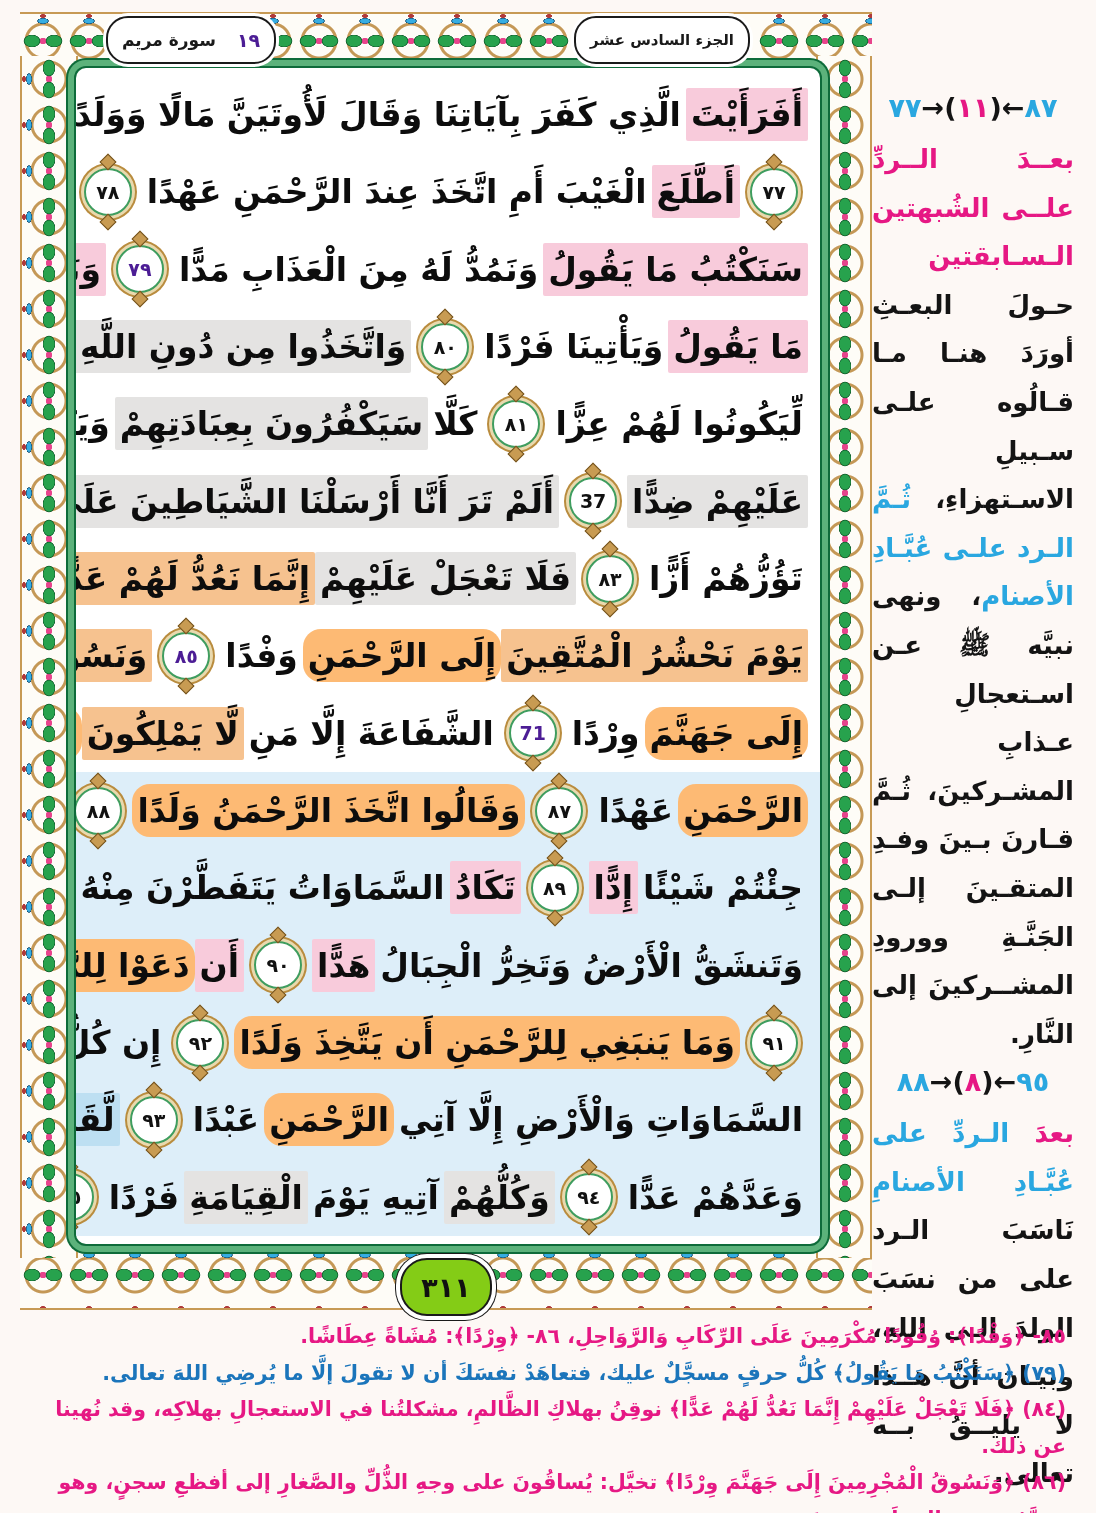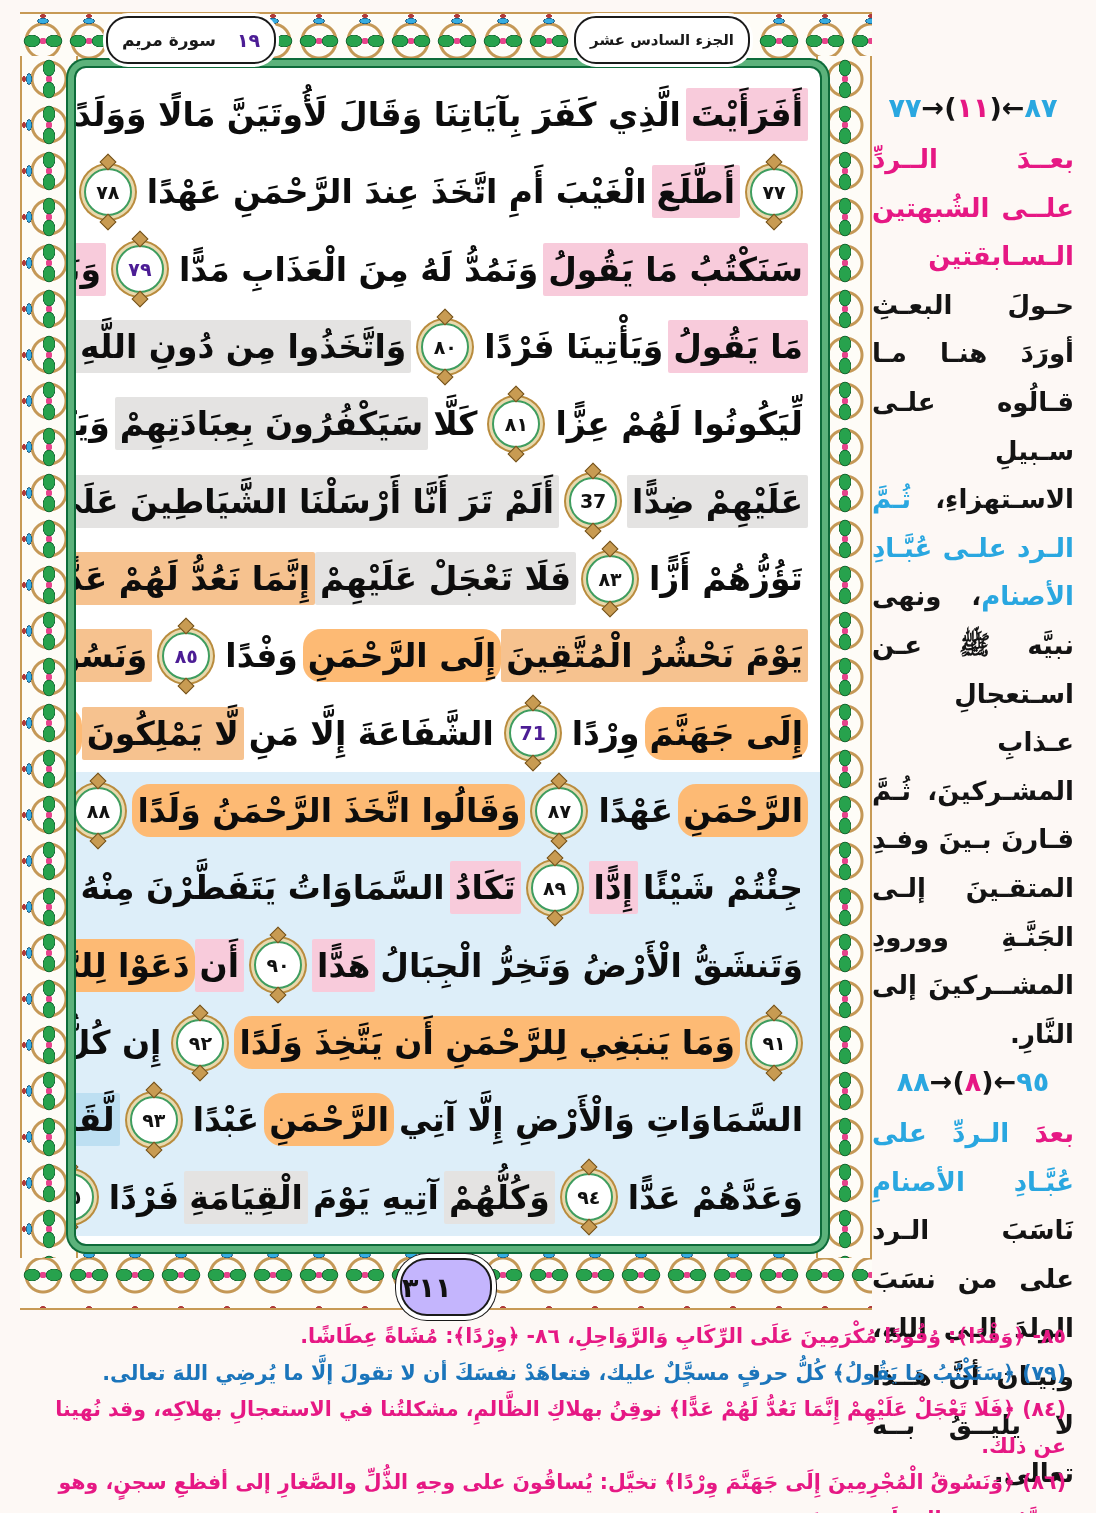--- a/index.html
+++ b/index.html
@@ -51,24 +51,24 @@
     box-shadow:0 0 0 3px #fff;
     display:flex;align-items:center;justify-content:center;gap:21px;
     padding:0 14px;font-weight:bold;color:#1a1a1a;white-space:nowrap;
   }
   .cartouche-left{left:86px;font-size:17px;}
   .cartouche-right{right:122px;font-size:15px;}
   .surah-num{color:#4c1d95;font-size:19px;text-align:center;}
 
   .page-oval{
     position:absolute;bottom:-6px;left:50%;transform:translateX(-50%);
-    width:88px;height:54px;z-index:4;background:#c4b5fd;
+    width:88px;height:54px;z-index:4;background:#84cc16;
     border:2px solid #1a1a1a;border-radius:27px;
     box-shadow:0 0 0 4px #fff,0 0 0 5px #1a1a1a;
-    display:flex;align-items:center;
+    display:flex;align-items:center;justify-content:center;
     font-size:27px;font-weight:bold;color:#111;
   }
 
   
   #quran-lines{
     position:absolute;inset:8px 12px;display:flex;flex-direction:column;
     direction:rtl;
   }
   .qline{
     flex:1;display:flex;align-items:center;justify-content:space-between;

